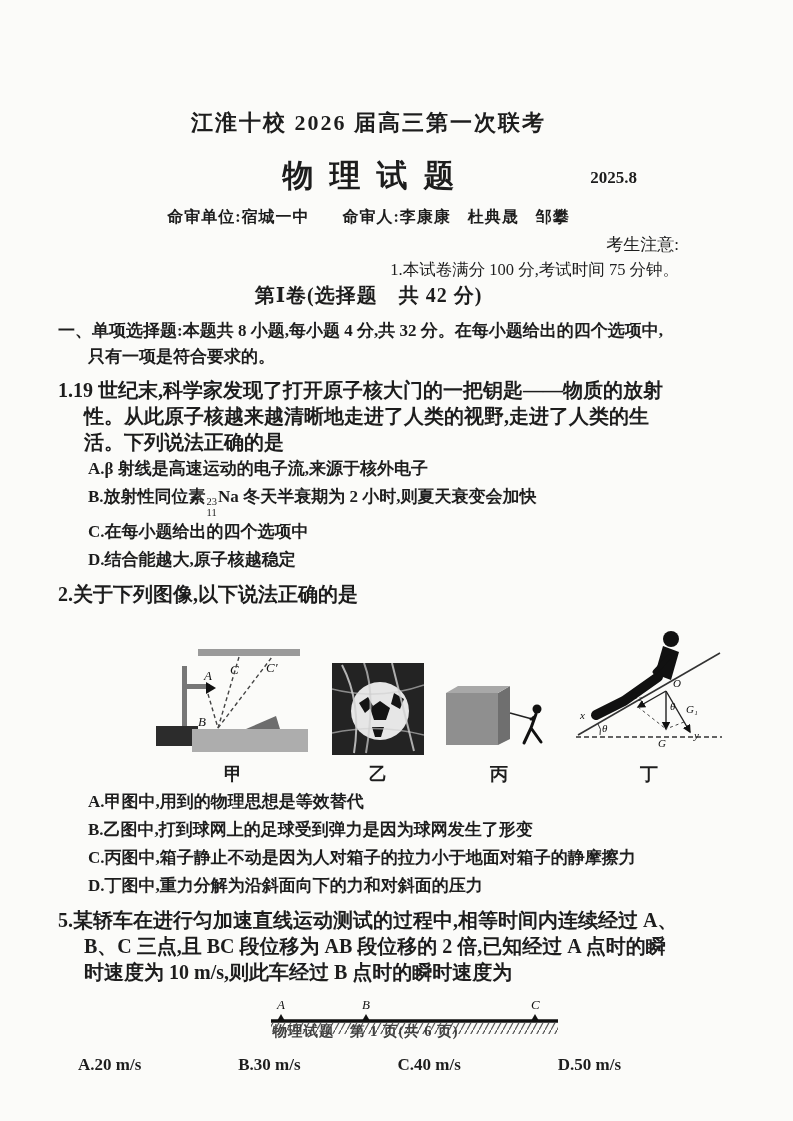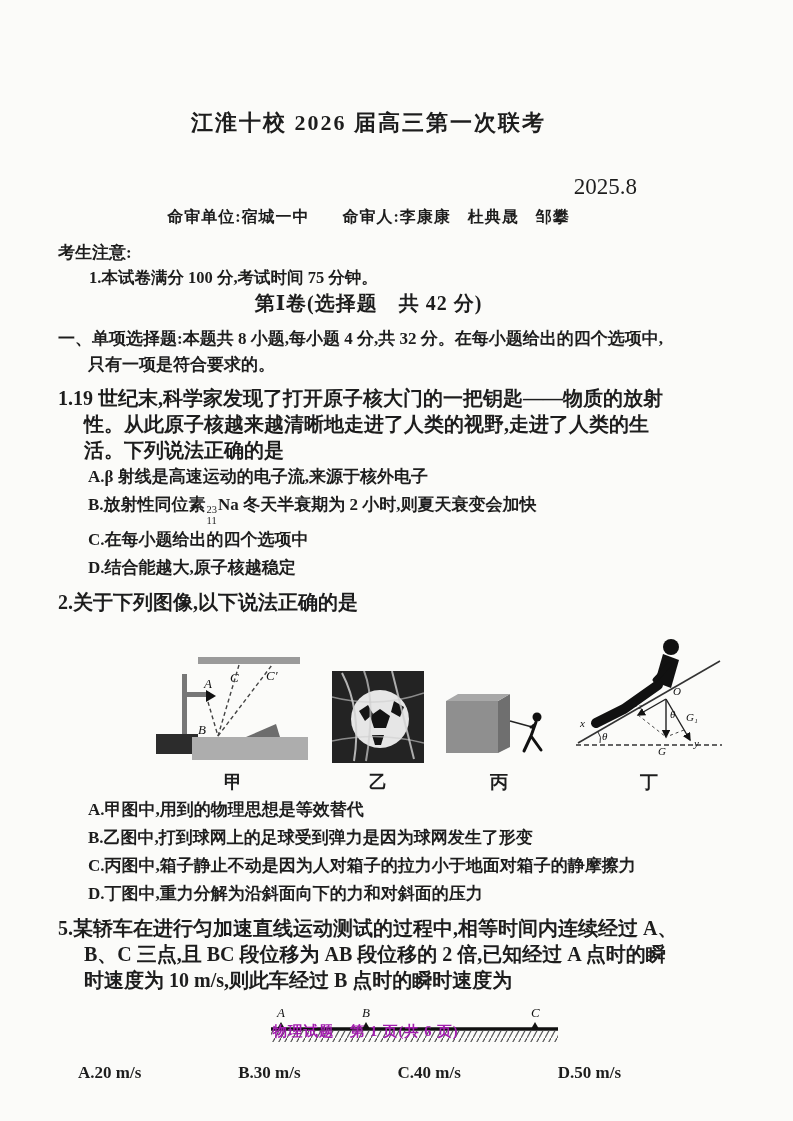--- a/index.html
+++ b/index.html
@@ -13,25 +13,25 @@
   .page{
     width:731px;height:1121px;box-sizing:border-box;
     padding:108px 52px 0 58px;position:relative;
   }
   
   .exam-title{
     text-align:center;font-size:22px;font-weight:700;letter-spacing:2px;
   }
   .subject-row{position:relative;text-align:center;margin-top:16px;height:44px;line-height:44px;}
   .subject{font-size:31px;font-weight:700;letter-spacing:16px;margin-left:16px;}
-  .date{position:absolute;right:42px;bottom:0;font-size:23px;font-weight:400;line-height:1;}
+  .date{position:absolute;right:42px;bottom:12px;font-size:17px;font-weight:700;line-height:1;}
   .setter{ text-align:center;font-size:16px;font-weight:700;margin-top:9px;letter-spacing:1px;}
   .setter span{margin:0 14px;}
   
-  .notice{margin-top:12px;font-size:16.5px;font-weight:700;line-height:25px;}
+  .notice{margin-top:4px;font-size:16.5px;font-weight:400;line-height:25px;text-align:right;}
   .notice-heading{font-size:17px;}
   .notice-item{padding-left:31px;}
   .emph{
     text-emphasis:filled dot;-webkit-text-emphasis:filled dot;
     text-emphasis-position:under right;-webkit-text-emphasis-position:under;
   }
   
   .section-title{text-align:center;font-size:20px;font-weight:700;letter-spacing:1px;}
   .instruction{margin-top:9px;font-size:17px;font-weight:700;line-height:26px;padding-left:30px;text-indent:-30px;}
   
@@ -45,29 +45,30 @@
   .figure-caption{font-size:18px;font-weight:700;margin-top:7px;}
   svg text{font-family:"Liberation Serif","DejaVu Serif",serif;}
   svg .lbl{font-style:italic;font-size:13px;fill:#111;}
   svg .lbl-sm{font-style:italic;font-size:11px;fill:#111;}
   
   .q3-diagram{margin:12px 0 4px 205px;}
   .q3-options{display:flex;margin-top:8px;padding-left:20px;padding-right:58px;justify-content:space-between;
     font-size:17px;font-weight:600;}
   
   .footer{position:absolute;left:0;right:0;top:1022px;text-align:center;
-    font-size:14.5px;font-weight:700;color:#a21caf;letter-spacing:1px;}
+    font-size:14.5px;font-weight:700;color:#404040;letter-spacing:1px;}
 </style>
 </head>
 <body>
 
 <div class="page">
 
   <div class="exam-title">江淮十校 2026 届高三第一次联考</div>
   <div class="subject-row">
+    <span class="subject">物理试题</span>
     <span class="date">2025.8</span>
   </div>
   <div class="setter">
     <span>命审单位:宿城一中</span>
     <span>命审人:李康康　杜典晟　邹攀</span>
   </div>
 
   <div class="notice">
     <div class="notice-heading">考生注意:</div>
     <div class="notice-item">1.本试卷满分 100 分,考试时间 75 分钟。</div>

